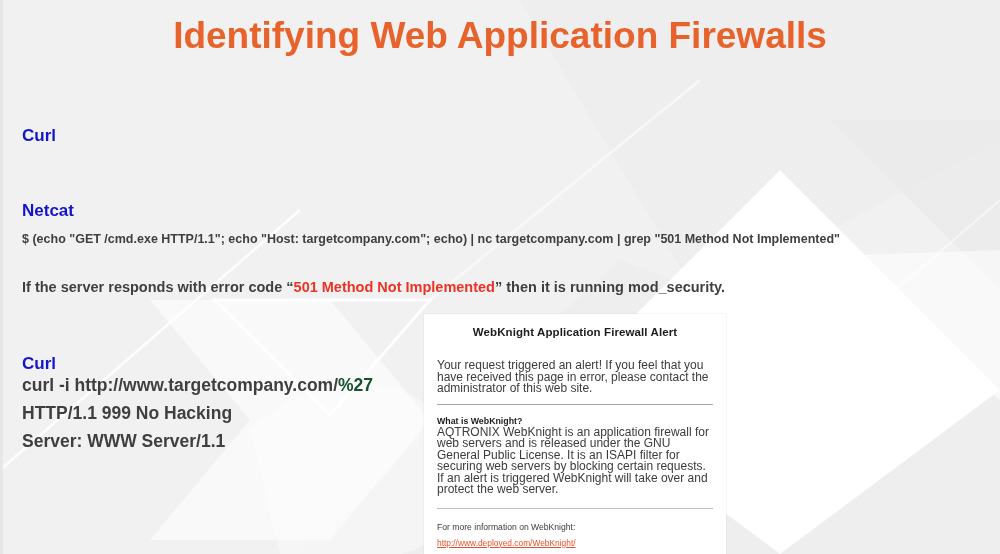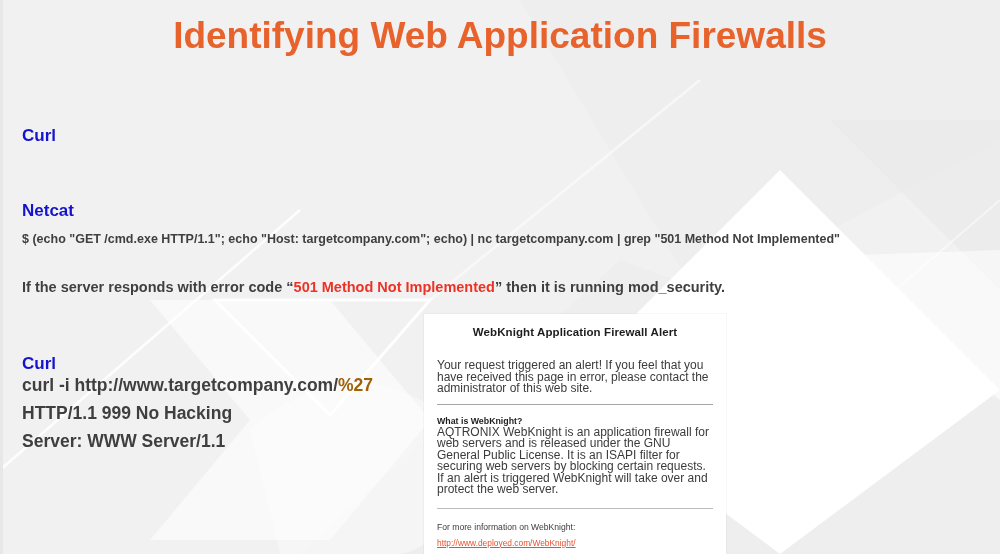--- a/index.html
+++ b/index.html
@@ -106,21 +106,21 @@
     font-weight: bold;
     color: #3f3f3f;
     white-space: nowrap;
   }
   .note-line .err { color: #ec3226; }
 
   #curl2-head { top: 354px; }
   #curl2-l1 { top: 375px; }
   #curl2-l2 { top: 403px; }
   #curl2-l3 { top: 431px; }
-  .pct { color: #a16207; text-align: center; }
+  .pct { color: #14532d; text-align: center; }
 
   
   .alert-box {
     position: absolute;
     left: 424px;
     top: 314px;
     width: 302px;
     height: 240px;
     background: #ffffff;
     box-shadow: 0 0 0 1px rgba(0,0,0,0.03);

